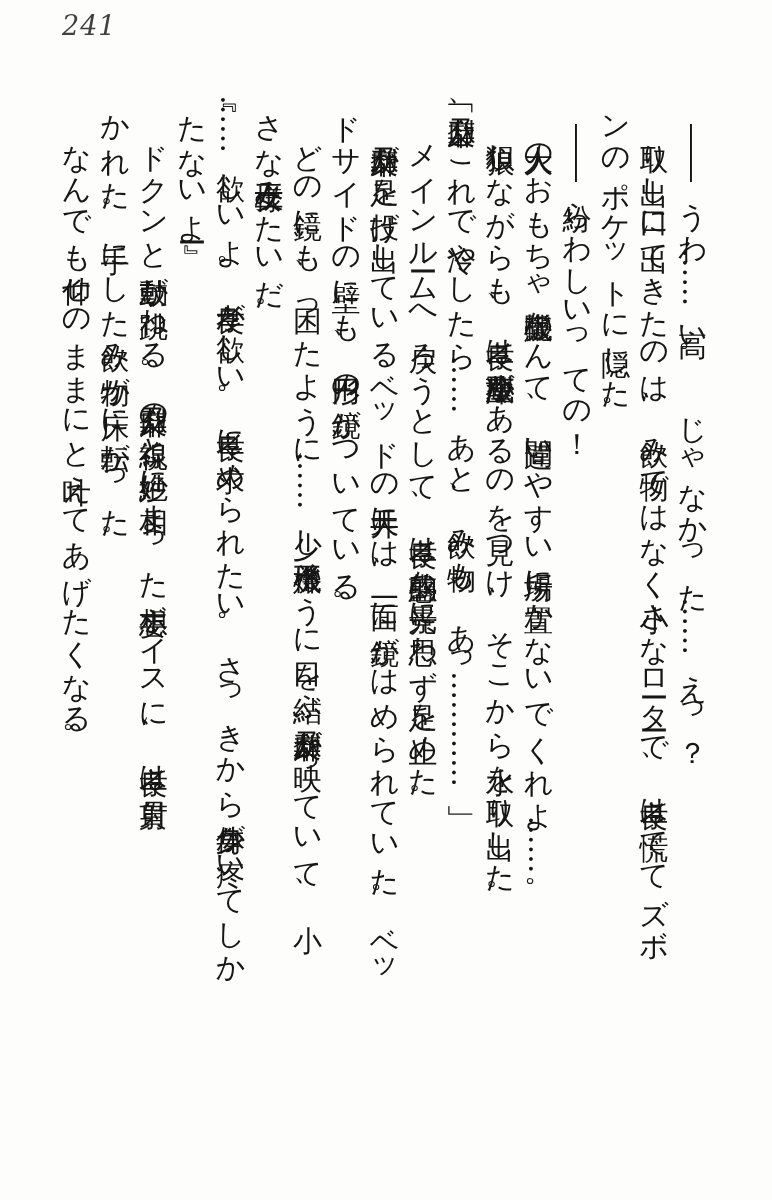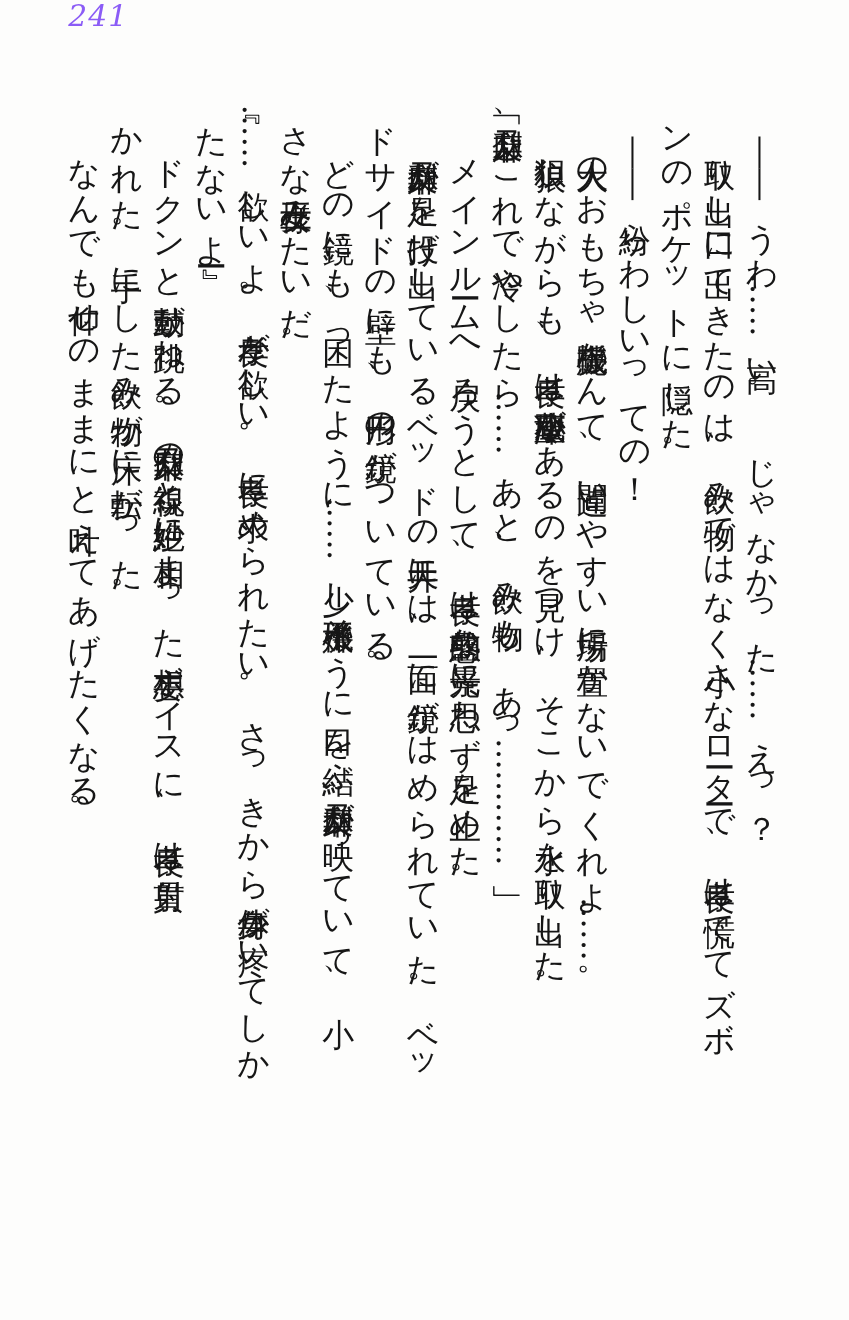--- a/index.html
+++ b/index.html
@@ -14,25 +14,25 @@
     font-family: "DejaVu Serif", "Liberation Serif", serif;
   }
   .page {
     position: relative;
     width: 772px;
     height: 1200px;
     background: #fdfdfc;
   }
   .page-number {
     position: absolute;
-    top: 0;
+    top: 10px;
     left: 62px;
     font-size: 27px;
     font-style: italic;
-    color: #8b5cf6;
+    color: #404040;
     letter-spacing: 1px;
     font-family: "DejaVu Serif", "Liberation Serif", serif;
   }
   .text-block {
     position: absolute;
     top: 95px;
     right: 60px;
     height: 1106px;
     writing-mode: vertical-rl;
     -webkit-writing-mode: vertical-rl;

